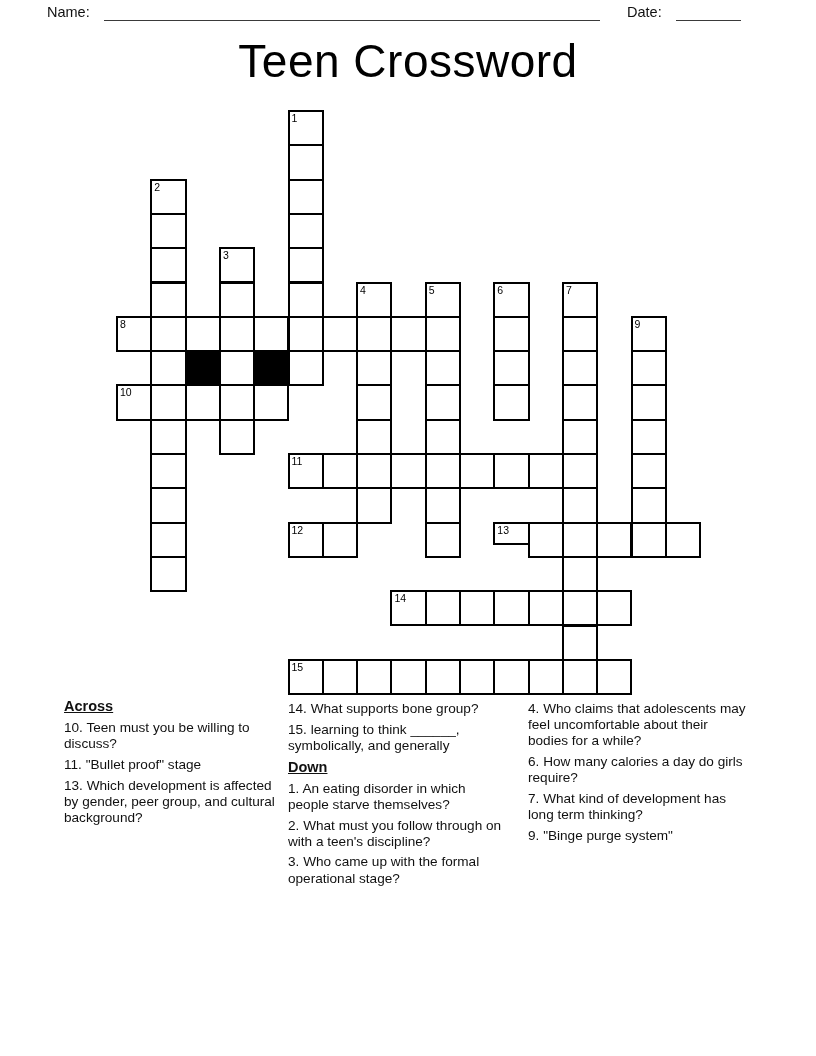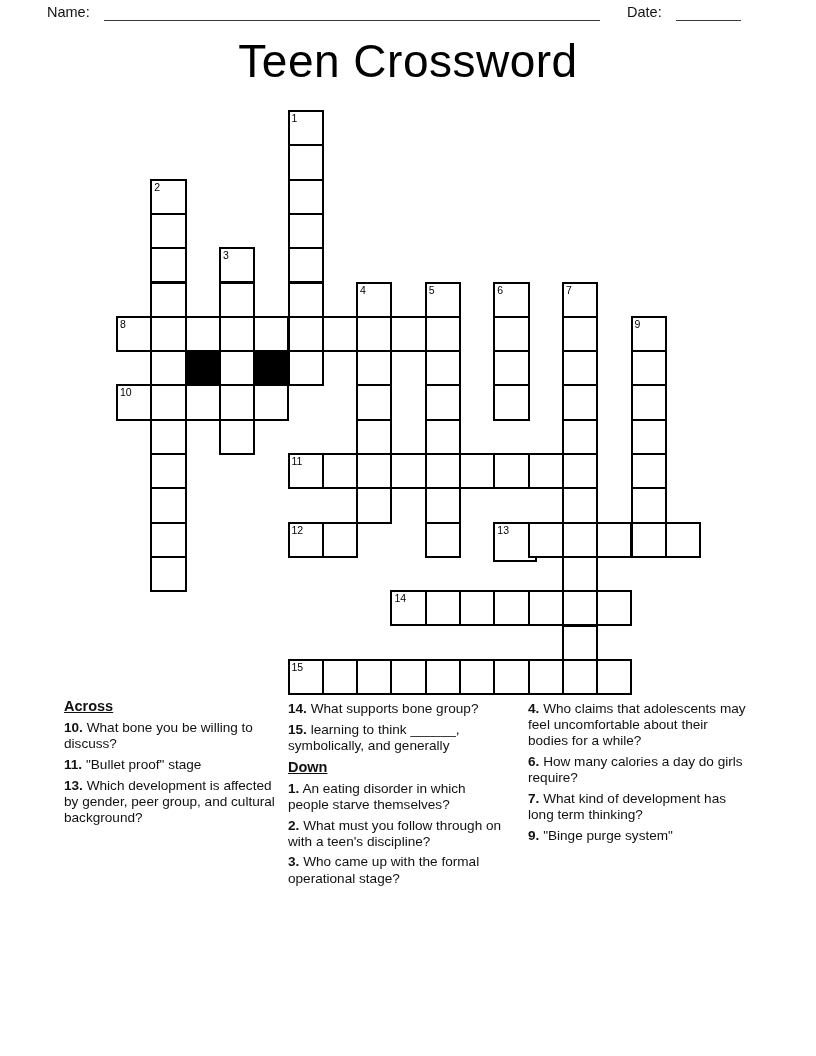--- a/index.html
+++ b/index.html
@@ -57,21 +57,21 @@
     text-decoration: underline;
     margin: 0 0 6px 0;
     color: #111;
   }
   .clue {
     margin: 0 0 4.5px 0;
     font-size: 13.6px;
     line-height: 16.2px;
     color: #111;
   }
-  .clue b { font-weight: 700; text-align: center; }
+  .clue b { font-weight: 400; text-align: center; }
 </style>
 </head>
 <body>
 
 <div id="page">
 
   <span class="hdr-label" style="left:47px; top:4px;">Name:</span>
   <div class="fill-line" style="left:104px; top:3px; width:496px;"></div>
   <span class="hdr-label" style="left:627px; top:4px;">Date:</span>
   <div class="fill-line" style="left:676px; top:3px; width:65px;"></div>
@@ -171,21 +171,21 @@
       <div class="cell" style="left: 356.1px; top: 487.3px; width: 36.3px; height: 36.3px;"></div>
       <div class="cell" style="left: 424.7px; top: 487.3px; width: 36.3px; height: 36.3px;"></div>
       <div class="cell" style="left: 561.9px; top: 487.3px; width: 36.3px; height: 36.3px;"></div>
       <div class="cell" style="left: 630.5px; top: 487.3px; width: 36.3px; height: 36.3px;"></div>
       <div class="cell" style="left: 150.3px; top: 521.6px; width: 36.3px; height: 36.3px;"></div>
       <div class="cell" style="left: 287.5px; top: 521.6px; width: 36.3px; height: 36.3px;">
         <span class="cellnum">12</span>
       </div>
       <div class="cell" style="left: 321.8px; top: 521.6px; width: 36.3px; height: 36.3px;"></div>
       <div class="cell" style="left: 424.7px; top: 521.6px; width: 36.3px; height: 36.3px;"></div>
-      <div class="cell" style="left: 493.3px; top: 521.6px; width: 36.3px; height: 40px; padding-left: 40px;">
+      <div class="cell" style="left: 493.3px; top: 521.6px; width: 36.3px; height: 23px; padding-left: 40px;">
         <span class="cellnum">13</span>
       </div>
       <div class="cell" style="left: 527.6px; top: 521.6px; width: 36.3px; height: 36.3px;"></div>
       <div class="cell" style="left: 561.9px; top: 521.6px; width: 36.3px; height: 36.3px;"></div>
       <div class="cell" style="left: 596.2px; top: 521.6px; width: 36.3px; height: 36.3px;"></div>
       <div class="cell" style="left: 630.5px; top: 521.6px; width: 36.3px; height: 36.3px;"></div>
       <div class="cell" style="left: 664.8px; top: 521.6px; width: 36.3px; height: 36.3px;"></div>
       <div class="cell" style="left: 150.3px; top: 555.9px; width: 36.3px; height: 36.3px;"></div>
       <div class="cell" style="left: 561.9px; top: 555.9px; width: 36.3px; height: 36.3px;"></div>
       <div class="cell" style="left: 390.4px; top: 590.2px; width: 36.3px; height: 36.3px;">
@@ -207,21 +207,21 @@
       <div class="cell" style="left: 424.7px; top: 658.8px; width: 36.3px; height: 36.3px;"></div>
       <div class="cell" style="left: 459px; top: 658.8px; width: 36.3px; height: 36.3px;"></div>
       <div class="cell" style="left: 493.3px; top: 658.8px; width: 36.3px; height: 36.3px;"></div>
       <div class="cell" style="left: 527.6px; top: 658.8px; width: 36.3px; height: 36.3px;"></div>
       <div class="cell" style="left: 561.9px; top: 658.8px; width: 36.3px; height: 36.3px;"></div>
       <div class="cell" style="left: 596.2px; top: 658.8px; width: 36.3px; height: 36.3px;"></div>
     </div>
 
   <div class="clue-col" id="clue-col-1" style="left:64px; top:698px; width:216px;">
       <p class="section-header">Across</p>
-      <p class="clue"><b>10.</b> <span>What bone you be willing to discuss?</span></p>
+      <p class="clue"><b>10.</b> <span>Teen must you be willing to discuss?</span></p>
       <p class="clue"><b>11.</b> <span>"Bullet proof" stage</span></p>
       <p class="clue"><b>13.</b> <span>Which development is affected by gender, peer group, and cultural background?</span></p>
     </div>
   <div class="clue-col" id="clue-col-2" style="left:288px; top:701px; width:218px;">
       <p class="clue"><b>14.</b> <span>What supports bone group?</span></p>
       <p class="clue"><b>15.</b> <span>learning to think ______, symbolically, and generally</span></p>
       <p class="section-header">Down</p>
       <p class="clue"><b>1.</b> <span>An eating disorder in which people starve themselves?</span></p>
       <p class="clue"><b>2.</b> <span>What must you follow through on with a teen's discipline?</span></p>
       <p class="clue"><b>3.</b> <span>Who came up with the formal operational stage?</span></p>

